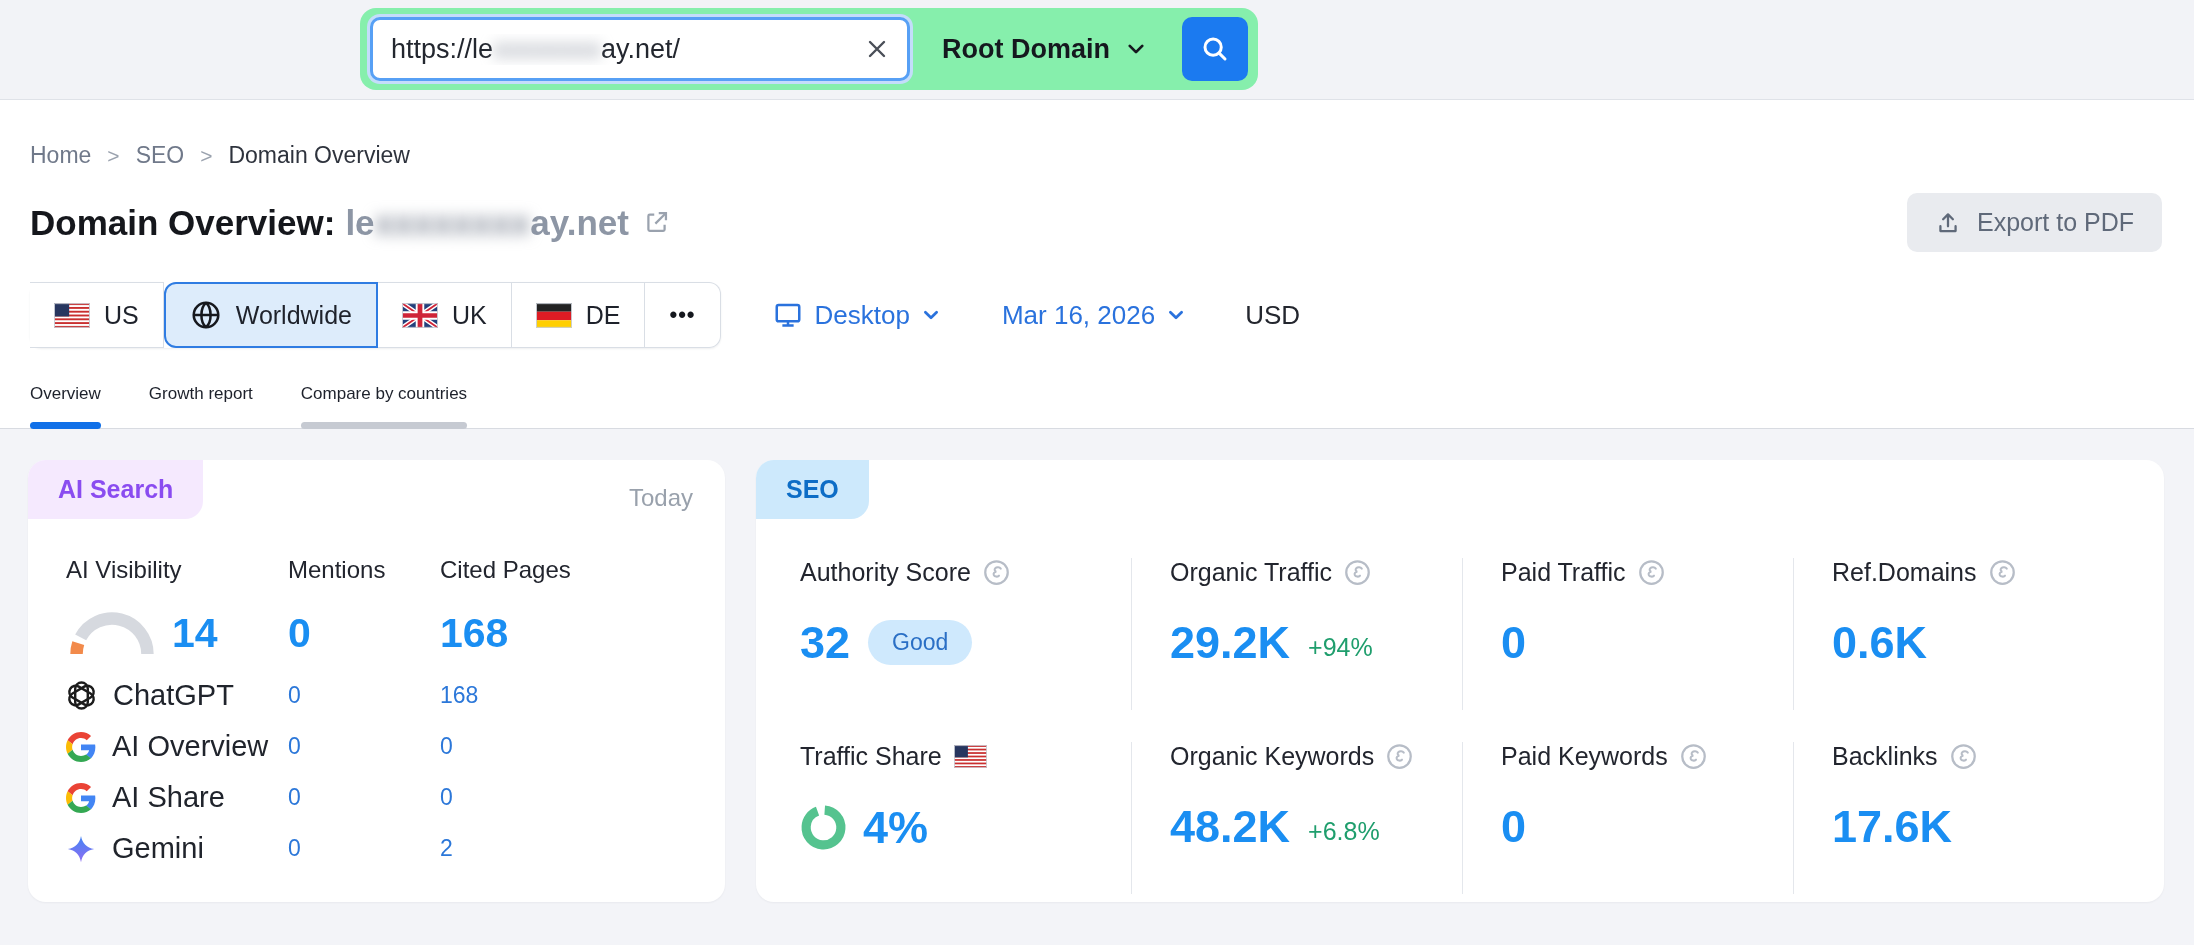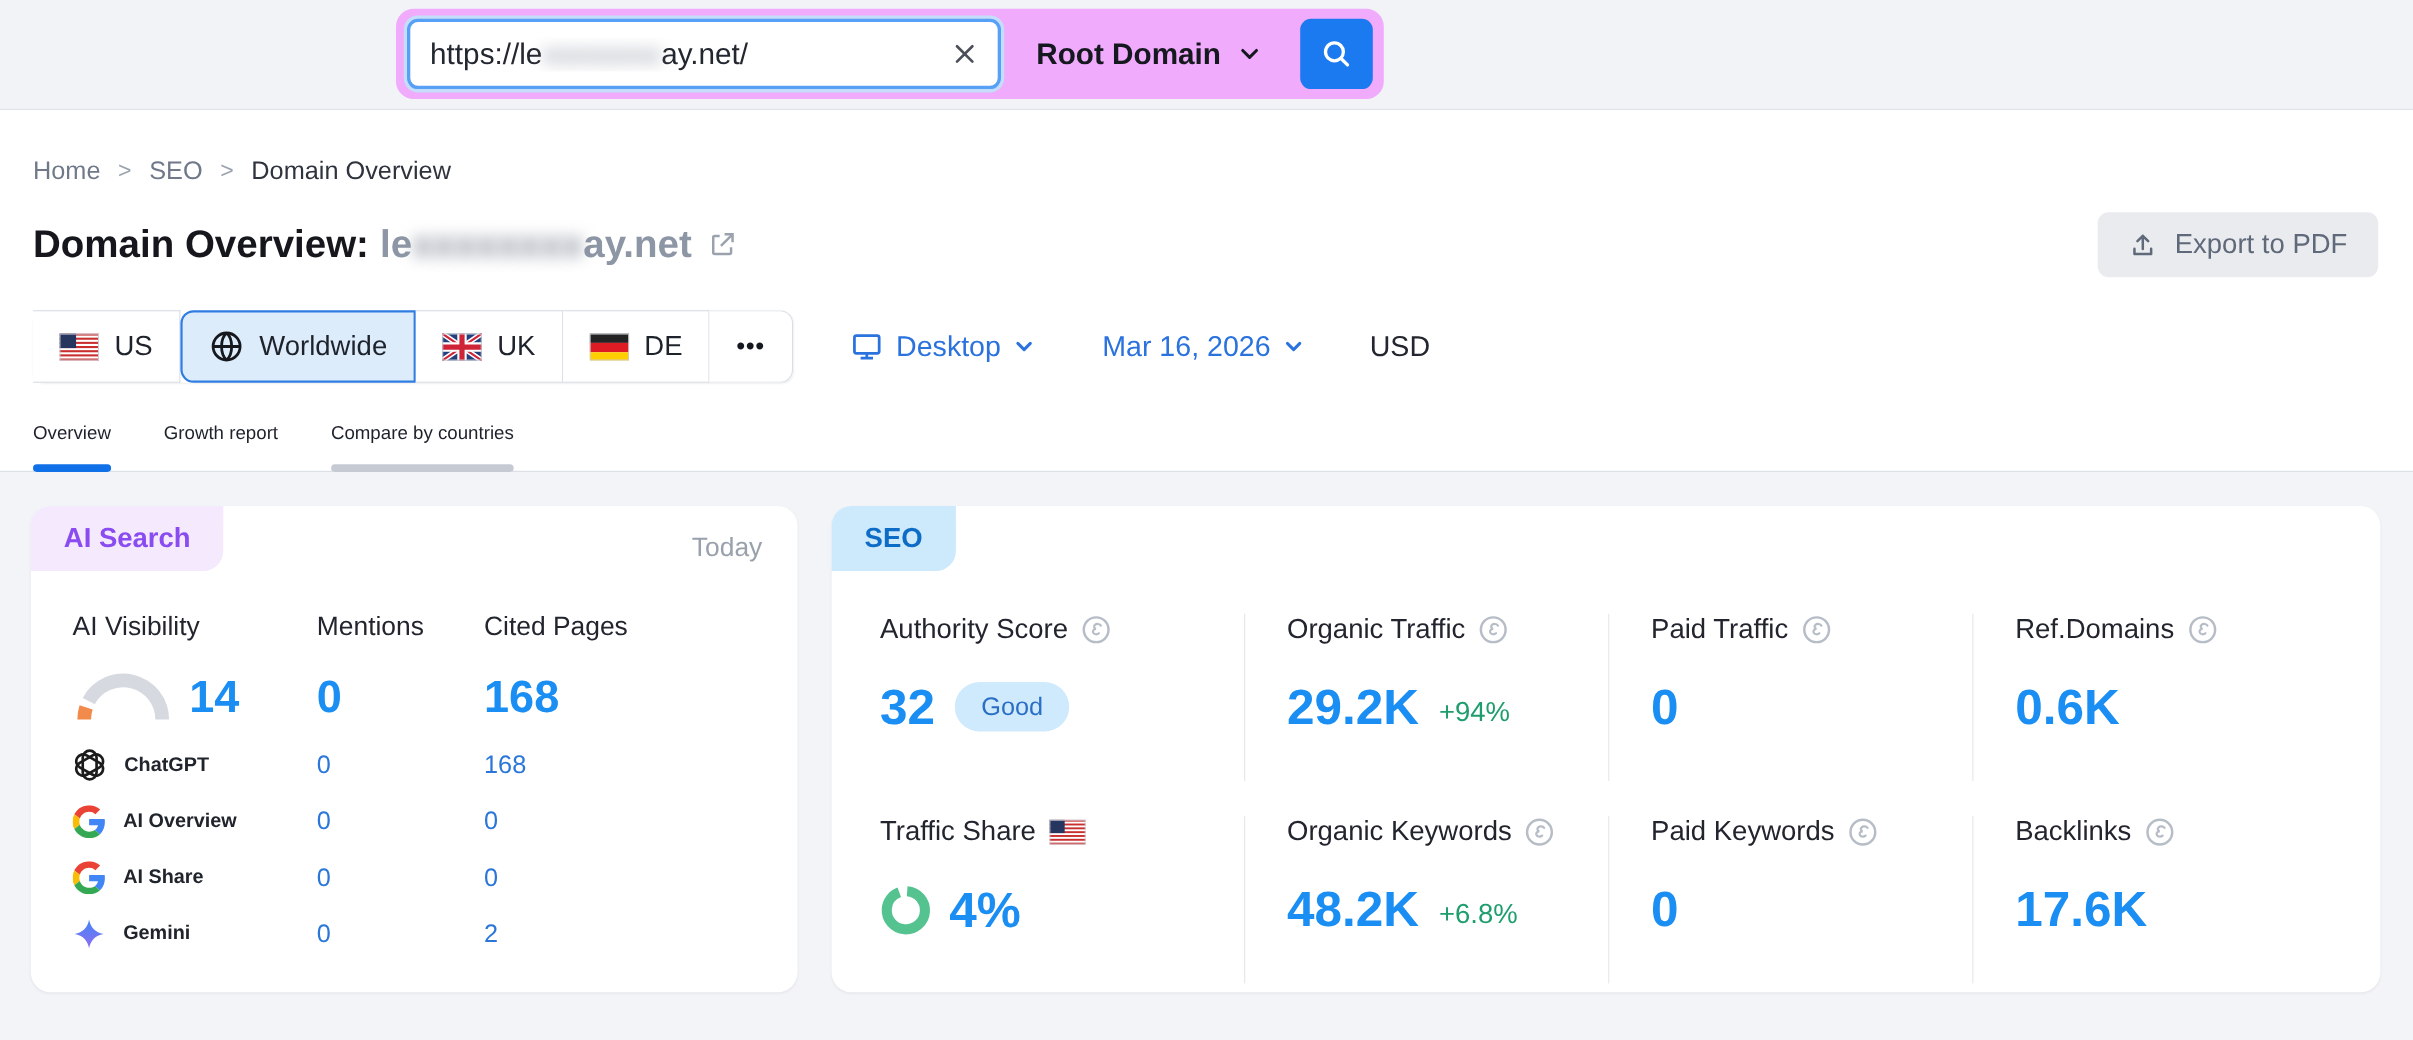--- a/index.html
+++ b/index.html
@@ -5,21 +5,21 @@
   * { box-sizing: border-box; margin: 0; padding: 0; }
   html,body { width:2194px; height:945px; overflow:hidden; }
   body {
     font-family: "Liberation Sans", sans-serif;
     background:#f3f4f8;
     display:flex; flex-direction:column;
     color:#1d212b;
   }
   
   .topbar { position:relative; height:100px; flex:none; background:#f2f3f7; border-bottom:1px solid #dfe2e8; }
-  .search-widget { position:absolute; left:360px; top:8px; width:898px; height:82px; background:#f0abfc;
+  .search-widget { position:absolute; left:360px; top:8px; width:898px; height:82px; background:#86efac;
     border-radius:16px; display:flex; align-items:center; padding:9px 10px; gap:2px; }
   .url-field { width:540px; height:100%; border:3px solid #57a0f5; box-shadow:0 0 0 3px #c4ddfa;
     border-radius:10px; display:flex; align-items:center; padding:0 18px; font-size:27px; color:#23272f; background:#fff; }
   .url-text { flex:1; white-space:nowrap; overflow:hidden; }
   .masked { filter: blur(7px); color:#8c93a0; }
   .clear-btn { display:flex; align-items:center; cursor:pointer; margin-left:8px; }
   .scope-btn { display:flex; align-items:center; gap:16px; padding:0 26px 0 30px; font-size:27px; font-weight:700; color:#15181e; cursor:pointer; }
   .search-submit { width:66px; height:64px; margin-left:auto; background:#1b7af0; border:none; border-radius:10px;
     display:flex; align-items:center; justify-content:center; cursor:pointer; }
   
@@ -54,21 +54,21 @@
   .card { position:relative; background:#fff; border-radius:18px; height:442px; box-shadow:0 1px 2px rgba(40,45,60,.05); }
   .card-badge { position:absolute; top:0; left:0; padding:15px 30px; font-size:25px; font-weight:600; border-radius:18px 0 18px 0; }
   .ai-badge { background:#f5e9fe; color:#8a4cf0; }
   .seo-badge { background:#cde9fc; color:#0d6dc6; }
   .period { position:absolute; top:24px; right:32px; font-size:24px; color:#99a1ac; }
   .ai-card { width:697px; flex:none; }
   .seo-card { flex:1; }
   .ai-grid { display:grid; grid-template-columns:222px 152px 1fr; padding:96px 30px 0 38px; align-items:center; }
   .metric-label { font-size:24px; color:#22252e; padding-bottom:12px; }
   .metric-value { display:flex; align-items:center; gap:14px; height:74px; font-size:41px; font-weight:700; color:#1a8ef2; cursor:pointer; }
-  .prov-name { display:flex; align-items:center; gap:16px; font-size:18px; color:#20242c; height:51px;font-weight:bold; }
+  .prov-name { display:flex; align-items:center; gap:16px; font-size:29px; color:#20242c; height:51px; }
   .prov-val { font-size:23px; color:#2b77d9; cursor:pointer; align-self:center; }
   .gauge { flex:none; }
   .seo-grid { display:grid; grid-template-columns:repeat(4,1fr); padding:98px 40px 0 44px; }
   .seo-cell { padding-left:38px; min-height:152px; border-left:1px solid #e4e7ec; }
   .cell-first { padding-left:0; border-left:none; }
   .row2 { margin-top:32px; }
   .cell-label { display:flex; align-items:center; gap:12px; font-size:25px; color:#22252e; }
   .cell-value-row { margin-top:33px; display:flex; align-items:flex-end; gap:18px; }
   .big-num { font-size:45px; font-weight:700; color:#1a8ef2; line-height:1; cursor:pointer; }
   .delta { font-size:25px; color:#1f9e6d; padding-bottom:3px; }

